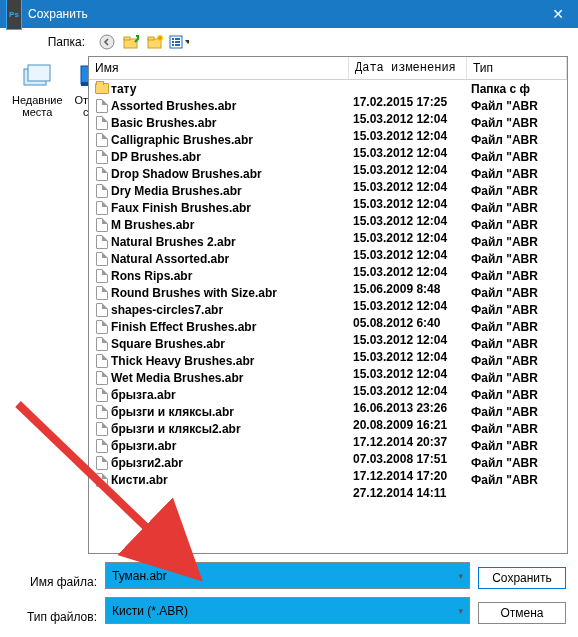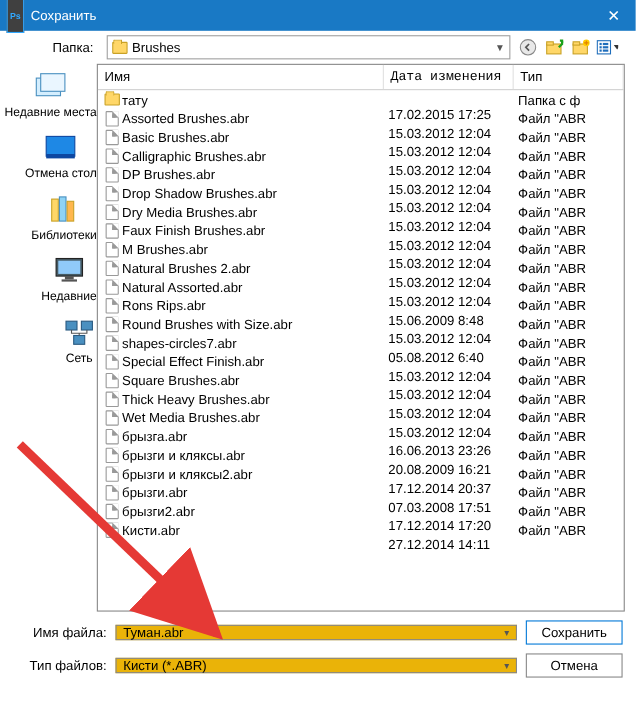--- a/index.html
+++ b/index.html
@@ -15,44 +15,44 @@
 .folder-select { flex: 1; border: 1px solid #a0a0a0; height: 22px; display: flex; align-items: center; padding: 0 4px; gap: 4px; background: #fff; }
 .folder-select .dd { margin-left: auto; font-size: 9px; color: #555; }
 .mini-folder { width: 14px; height: 11px; background: #ffd768; border: 1px solid #c9a227; border-radius: 1px; position: relative; }
 .mini-folder::before { content:""; position:absolute; top:-3px; left:0; width:6px; height:3px; background:#ffd768; border:1px solid #c9a227; border-bottom:none; border-radius:1px 1px 0 0; }
 
 .toolbar { display: flex; gap: 4px; align-items: center; }
 .tool { width: 20px; height: 20px; display: flex; align-items: center; justify-content: center; font-size: 13px; cursor: pointer; }
 .tool svg { display:block; }
 
 .main { display: flex; height: 500px; }
-.places { width: 88px; border-right: 0px solid #ddd; padding-top: 6px; display: flex; flex-direction: column; align-items: flex-end; gap: 12px; }
+.places { width: 88px; border-right: 0px solid #ddd; padding-top: 6px; display: flex; flex-direction: row; align-items: flex-start; gap: 12px; padding-left: 12px; }
 .place { text-align: center; font-size: 11px; cursor: pointer; }
 .place .picon { width: 32px; height: 28px; margin: 0 auto 4px; display:flex; align-items:center; justify-content:center; }
 
 .filearea { flex: 1; display: flex; flex-direction: column; border: 1px solid #888; margin-right: 10px; margin-bottom: 2px; background:#fff; }
 .fileheader { display: flex; border-bottom: 1px solid #d0d0d0; font-size: 12px; }
 .fileheader .col { padding: 4px 6px; border-right: 1px solid #e0e0e0; }
 .col-name { flex: 0 0 260px; }
 .col-date { flex: 0 0 118px; font-family: Liberation Mono, monospace; }
 .col-type { flex: 1; }
-.filelist { flex: 1; overflow-y: scroll; overflow-x: hidden; }
+.filelist { flex: 1; overflow-y: scroll; overflow-x: hidden; font-weight: bold; }
 .filerow { display: flex; align-items: center; font-size: 12px; height: 17px; padding: 0 4px; white-space: nowrap; }
 .filerow .c-icon { width: 18px; display:flex; align-items:center; justify-content:center; }
 .filerow .c-name { flex: 0 0 242px; overflow: hidden; text-overflow: clip; }
 .filerow .c-date { flex: 0 0 118px; overflow: hidden; margin-top: 26px; }
 .filerow .c-type { flex: 1; overflow: hidden; }
 
 .page-icon { width: 12px; height: 14px; background: #fff; border: 1px solid #999; border-radius: 1px; position: relative; }
 .page-icon::after { content:""; position:absolute; right:-1px; top:-1px; border: 3px solid transparent; border-left-color:#999; border-bottom-color:#999; background:#fff; width:0; height:0; }
 
 .bottom { padding: 6px 12px 10px; }
-.brow { display: flex; align-items: center; margin-bottom: 8px; gap: 8px; }
+.brow { display: flex; align-items: flex-end; margin-bottom: 8px; gap: 8px; }
 .brow .blbl { width: 85px; text-align: right; }
-.brow .binput { flex: 1; border: 1px solid #888; height: 14px; padding: 0 6px; display:flex; align-items:center; background:#eab308; }
+.brow .binput { flex: 1; border: 1px solid #888; height: 27px; padding: 0 6px; display:flex; align-items:center; background:#0ea5e9; }
 .brow .binput.drop::after { content:"▾"; margin-left:auto; font-size:9px; color:#555; }
 .brow .btn { width: 88px; height: 22px; border: 1px solid #888; text-align: center; line-height: 20px; cursor: pointer; background:#fff; }
 .brow .btn.primary { border: 1px solid #0078d7; }
 
 .arrow-overlay { position: absolute; left: 12px; top: 398px; pointer-events: none; }
 
 
 .filelist::-webkit-scrollbar { width: 16px; }
 .filelist::-webkit-scrollbar-track { background: #f0f0f0; }
 .filelist::-webkit-scrollbar-thumb { background: #c2c2c2; border: 1px solid #a0a0a0; }
@@ -62,25 +62,20 @@
 <body>
 
 <div class="titlebar">
   <div class="ps-icon">Ps</div>
   <div class="title">Сохранить</div>
   <div class="close">✕</div>
 </div>
 
 <div class="toprow">
   <div class="lbl">Папка:</div>
-  <div class="folder-select">
-    <span class="mini-folder"></span>
-    <span>Brushes</span>
-    <span class="dd">▼</span>
-  </div>
   <div class="toolbar">
     <div class="tool">
       <svg width="16" height="16">
           <circle cx="8" cy="8" r="7" fill="#e8e8e8" stroke="#888"></circle>
           <path d="M9 5 L6 8 L9 11" stroke="#555" fill="none" stroke-width="1.5"></path>
         </svg>
     </div>
     <div class="tool">
       <svg width="18" height="16">
           <rect x="2" y="5" width="13" height="9" fill="#ffd768" stroke="#c9a227"></rect>
@@ -282,21 +277,21 @@
             <span class="page-icon"></span>
           </span>
           <span class="c-name">shapes-circles7.abr</span>
           <span class="c-date">05.08.2012 6:40</span>
           <span class="c-type">Файл "ABR</span>
         </div>
         <div class="filerow">
           <span class="c-icon">
             <span class="page-icon"></span>
           </span>
-          <span class="c-name">Special Effect Finish.abr</span>
+          <span class="c-name">Finish Effect Brushes.abr</span>
           <span class="c-date">15.03.2012 12:04</span>
           <span class="c-type">Файл "ABR</span>
         </div>
         <div class="filerow">
           <span class="c-icon">
             <span class="page-icon"></span>
           </span>
           <span class="c-name">Square Brushes.abr</span>
           <span class="c-date">15.03.2012 12:04</span>
           <span class="c-type">Файл "ABR</span>

